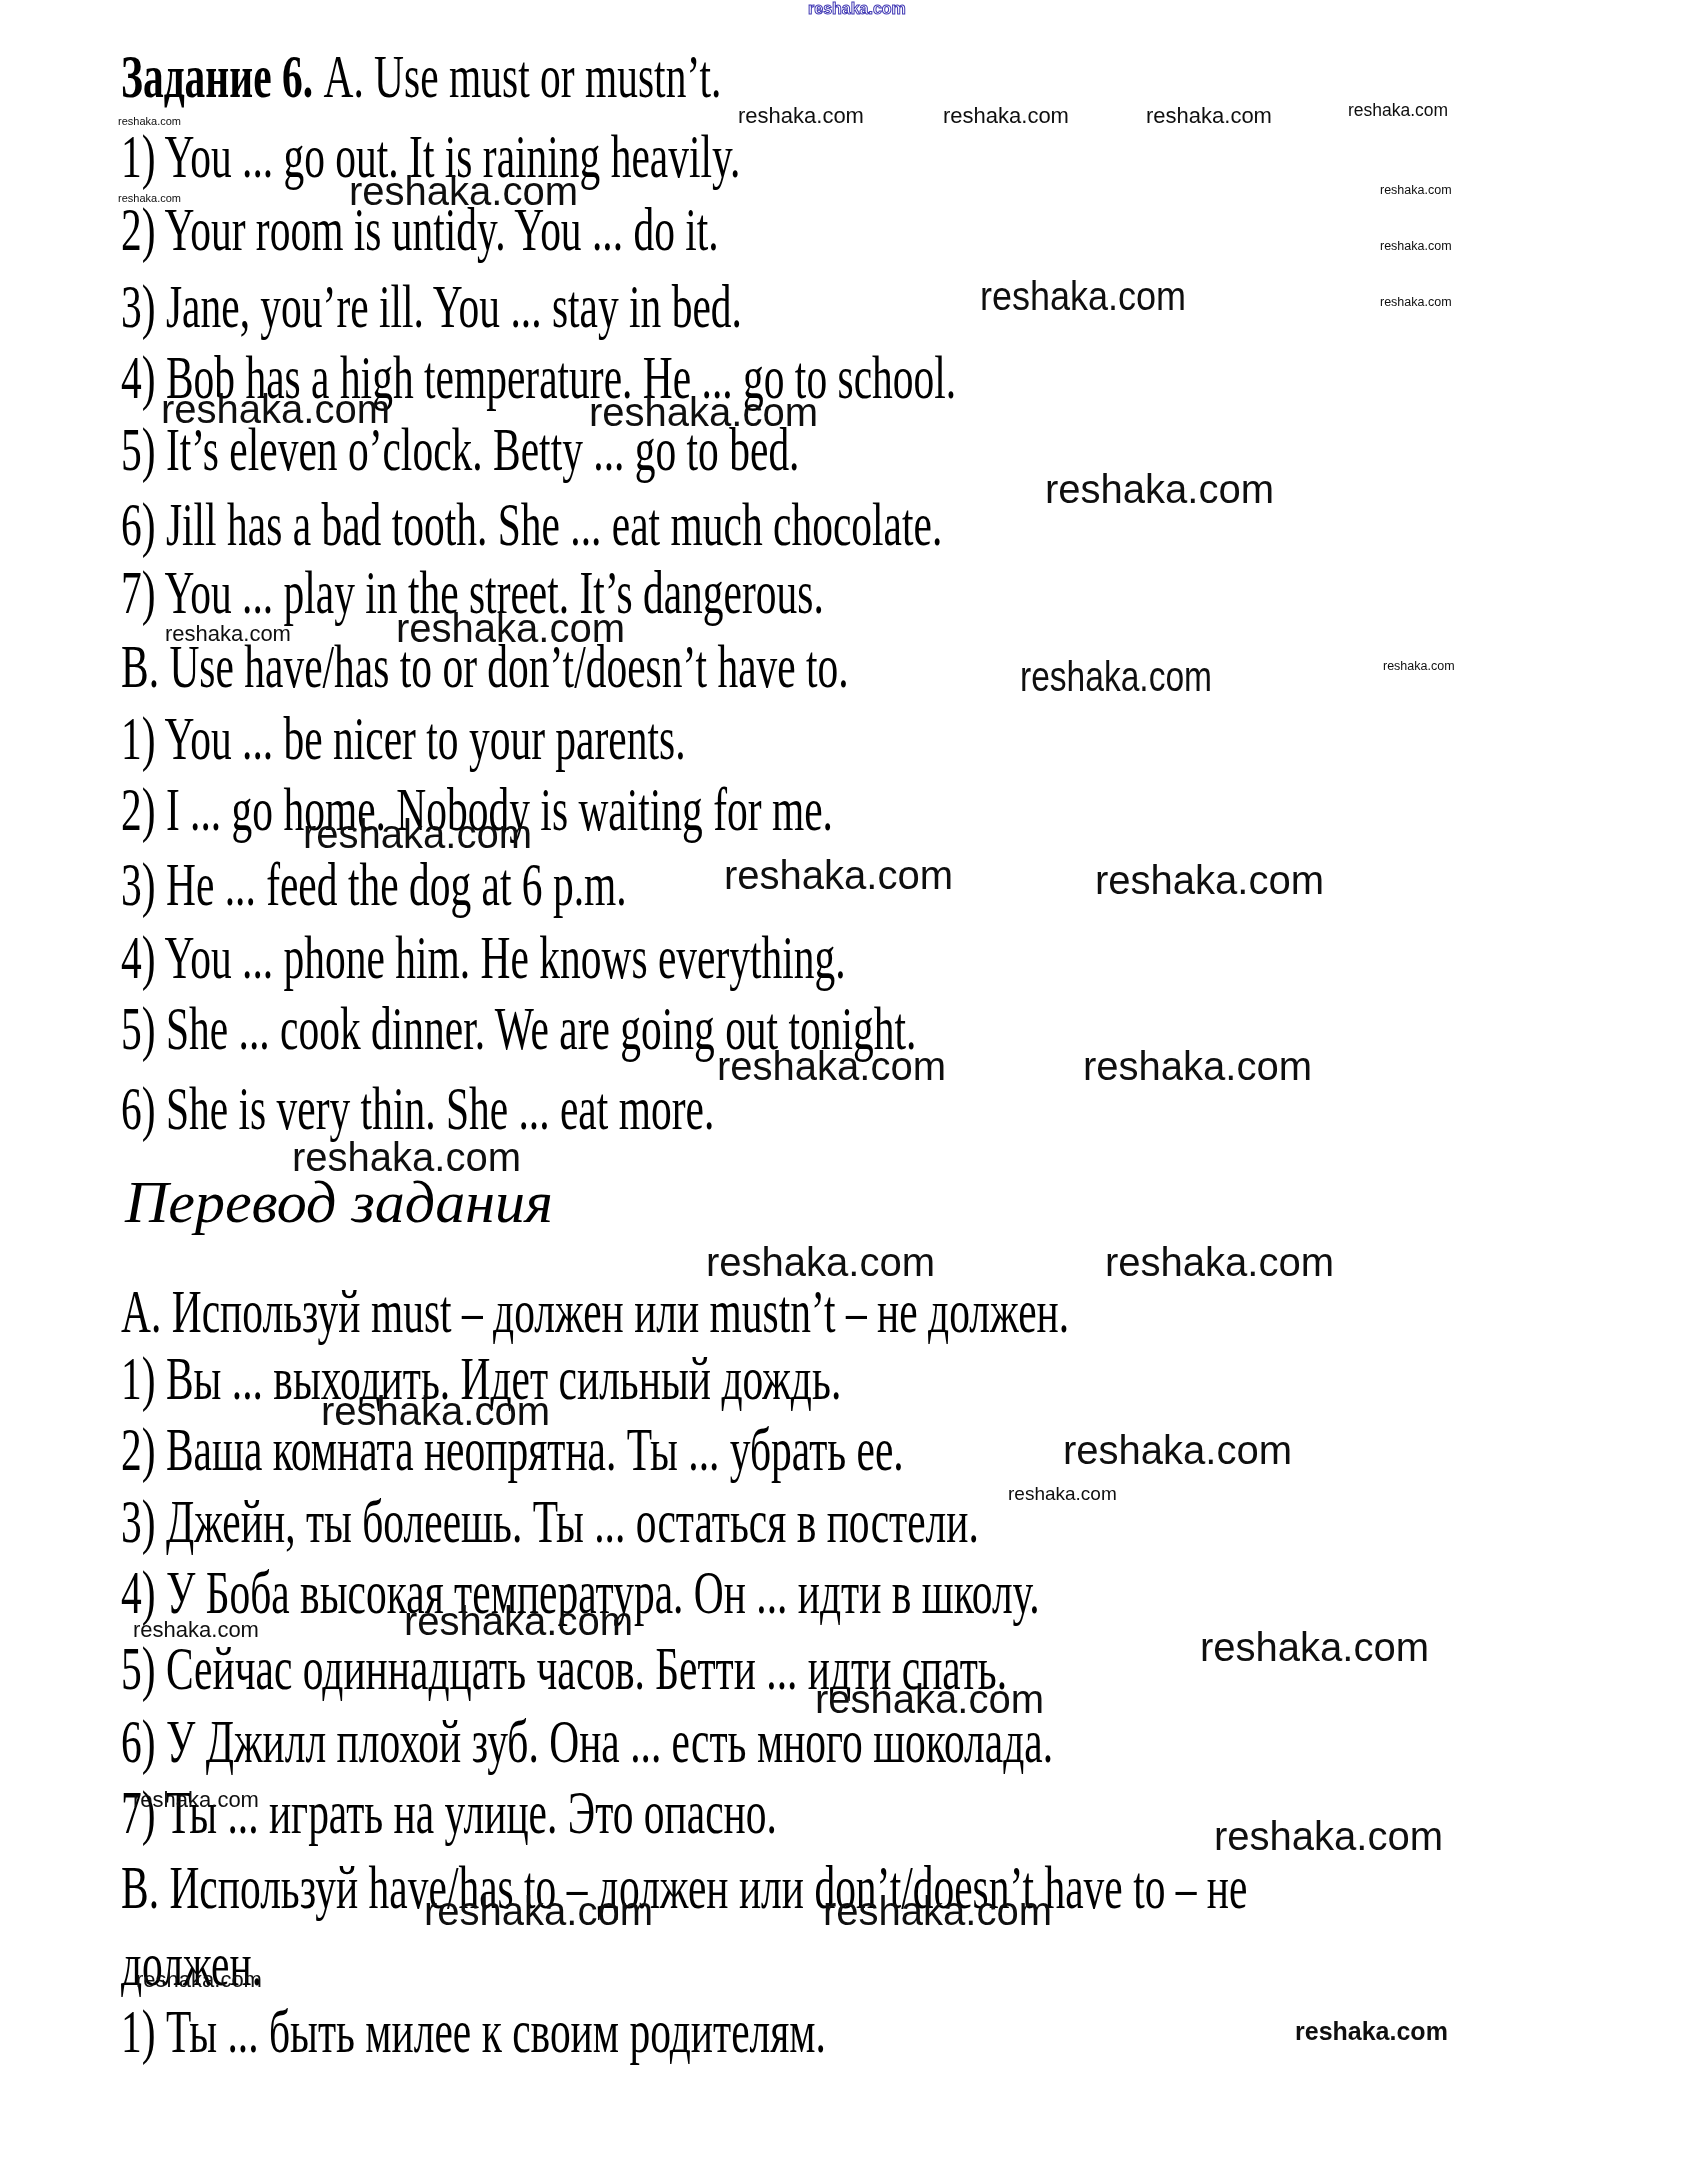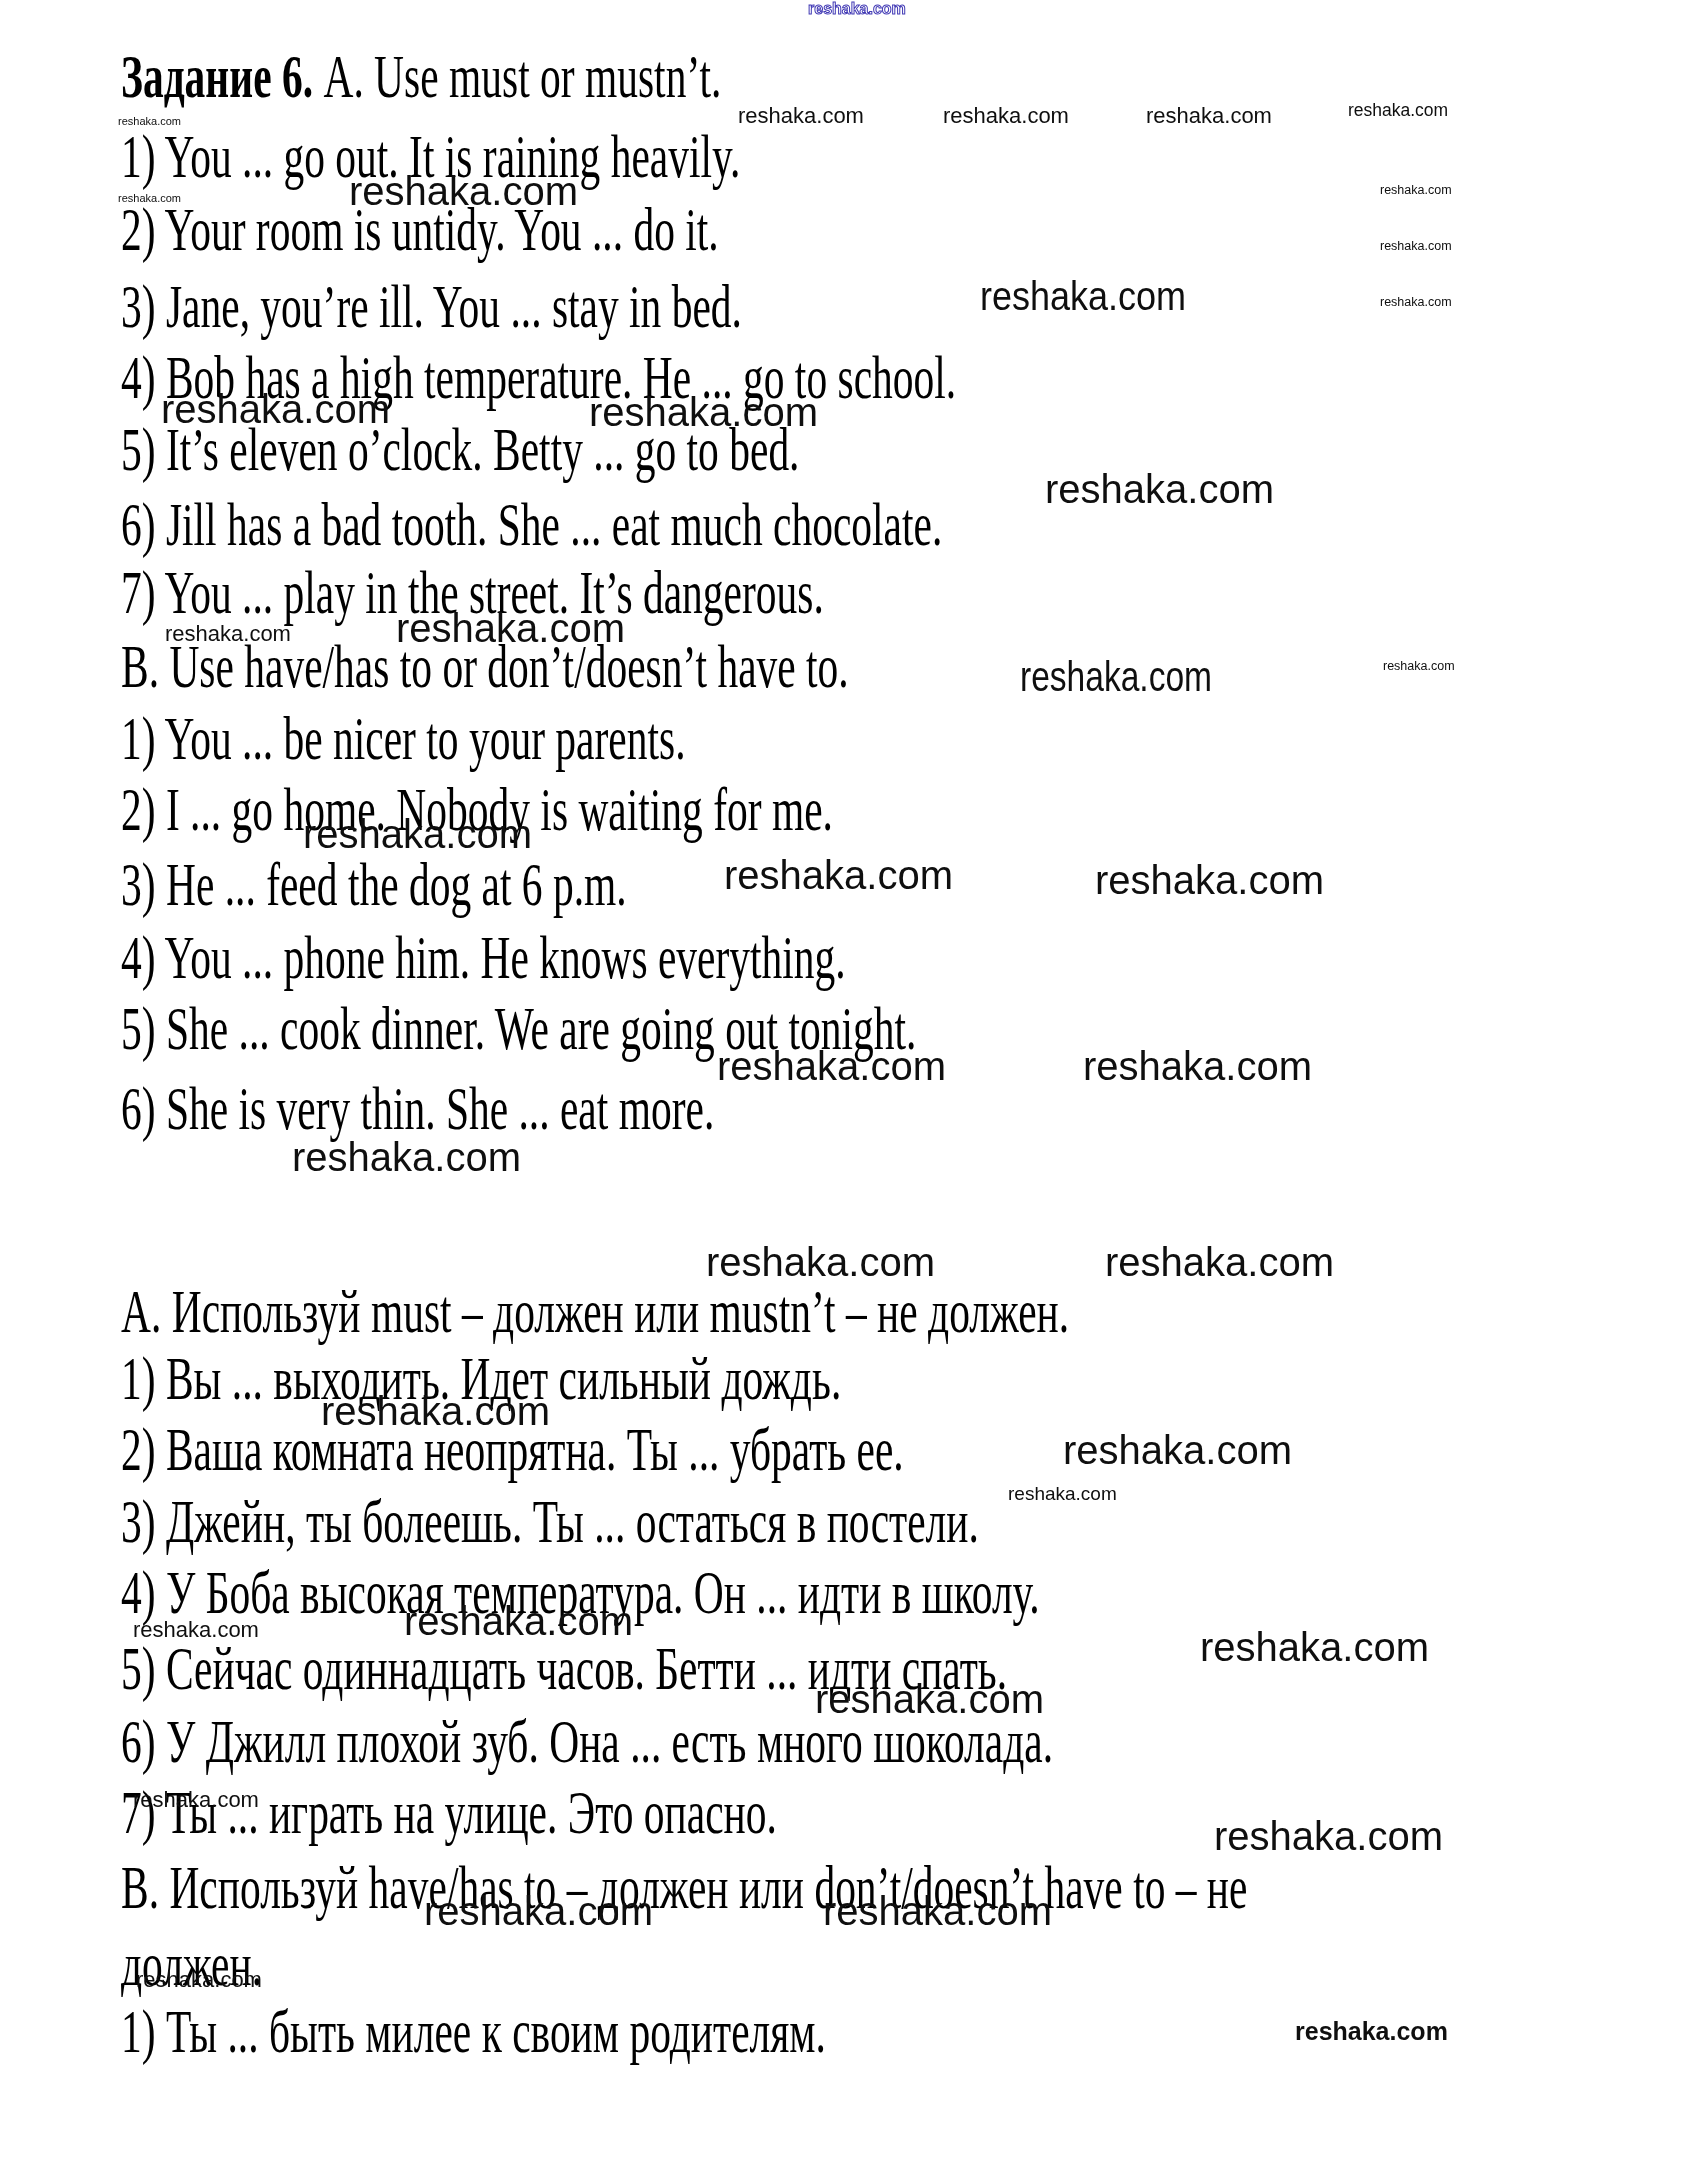--- a/index.html
+++ b/index.html
@@ -40,20 +40,21 @@
     <div class="line" style="left: 121px; top: 415px;">5) It’s eleven o’clock. Betty ... go to bed.</div>
     <div class="line" style="left: 121px; top: 490px;">6) Jill has a bad tooth. She ... eat much chocolate.</div>
     <div class="line" style="left: 121px; top: 558px;">7) You ... play in the street. It’s dangerous.</div>
     <div class="line" style="left: 121px; top: 632px;">В. Use have/has to or don’t/doesn’t have to.</div>
     <div class="line" style="left: 121px; top: 704px;">1) You ... be nicer to your parents.</div>
     <div class="line" style="left: 121px; top: 775px;">2) I ... go home. Nobody is waiting for me.</div>
     <div class="line" style="left: 121px; top: 850px;">3) He ... feed the dog at 6 p.m.</div>
     <div class="line" style="left: 121px; top: 923px;">4) You ... phone him. He knows everything.</div>
     <div class="line" style="left: 121px; top: 994px;">5) She ... cook dinner. We are going out tonight.</div>
     <div class="line" style="left: 121px; top: 1074px;">6) She is very thin. She ... eat more.</div>
+    <div class="line italic" style="left: 125px; top: 1168px;">Перевод задания</div>
     <div class="line" style="left: 121px; top: 1277px;">А. Используй must – должен или mustn’t – не должен.</div>
     <div class="line" style="left: 121px; top: 1344px;">1) Вы ... выходить. Идет сильный дождь.</div>
     <div class="line" style="left: 121px; top: 1415px;">2) Ваша комната неопрятна. Ты ... убрать ее.</div>
     <div class="line" style="left: 121px; top: 1487px;">3) Джейн, ты болеешь. Ты ... остаться в постели.</div>
     <div class="line" style="left: 121px; top: 1558px;">4) У Боба высокая температура. Он ... идти в школу.</div>
     <div class="line" style="left: 121px; top: 1634px;">5) Сейчас одиннадцать часов. Бетти ... идти спать.</div>
     <div class="line" style="left: 121px; top: 1707px;">6) У Джилл плохой зуб. Она ... есть много шоколада.</div>
     <div class="line" style="left: 121px; top: 1778px;">7) Ты ... играть на улице. Это опасно.</div>
     <div class="line" style="left: 121px; top: 1853px;">В. Используй have/has to – должен или don’t/doesn’t have to – не</div>
     <div class="line" style="left: 121px; top: 1930px;">должен.</div>

